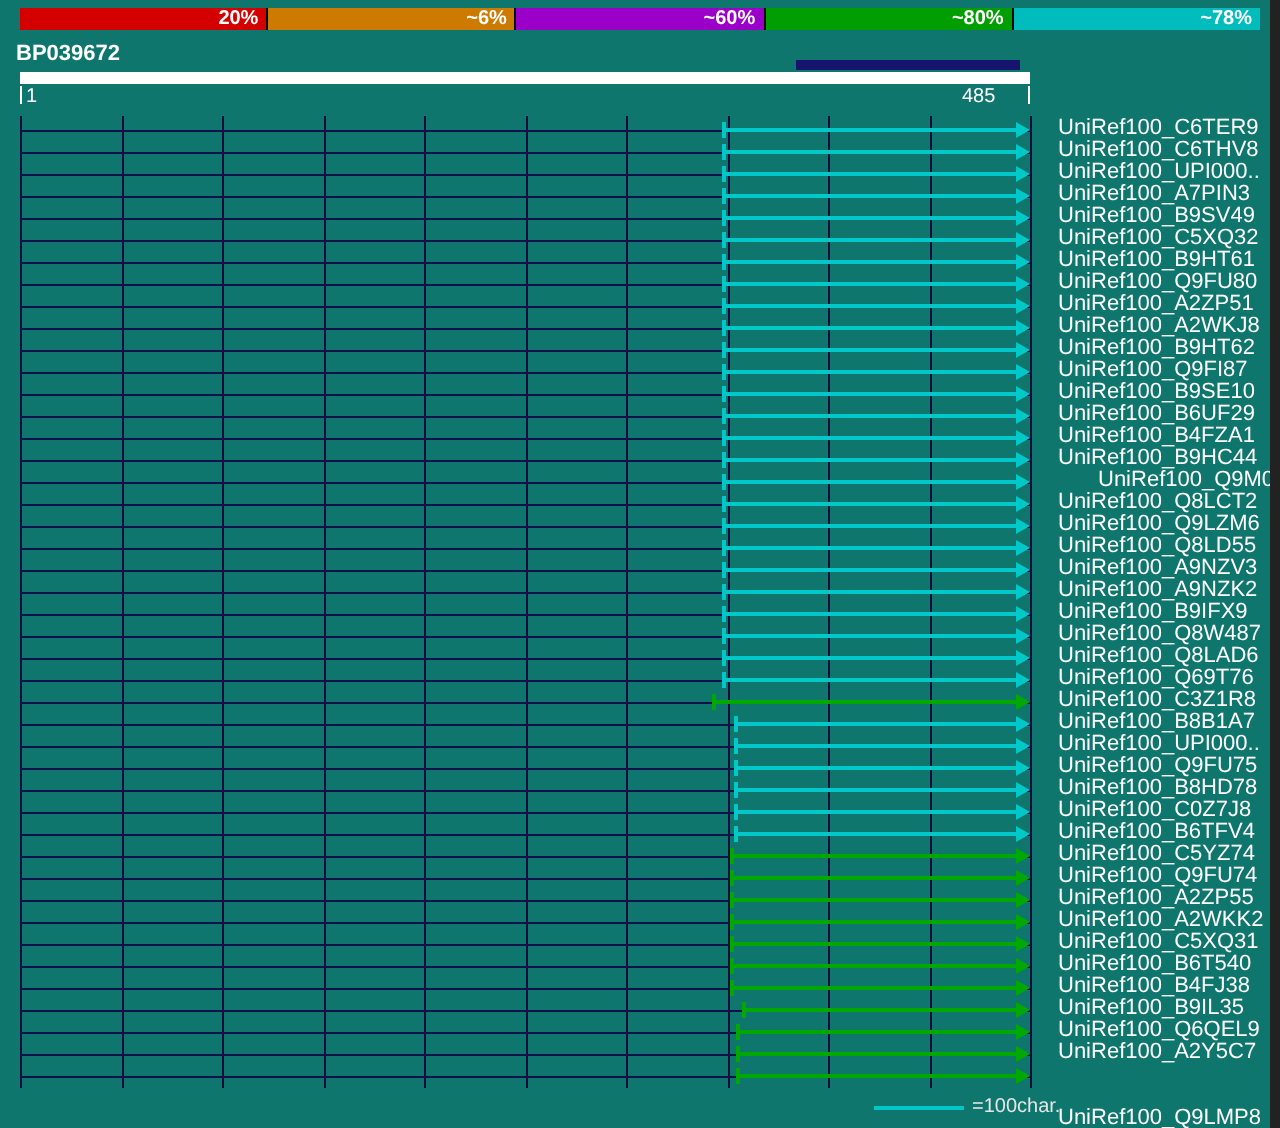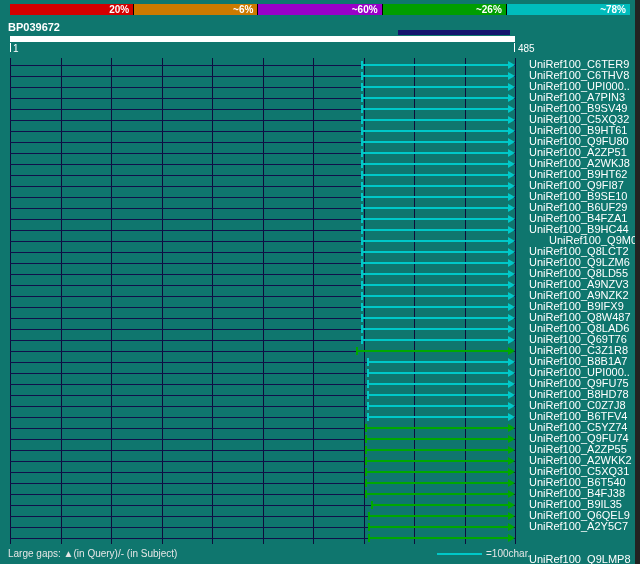--- a/index.html
+++ b/index.html
@@ -38,34 +38,34 @@
       <div class="scale-seg" style="background: rgb(212, 0, 0);">
         <span class="scale-label">20%</span>
       </div>
       <div class="scale-seg" style="background: rgb(204, 122, 0);">
         <span class="scale-label">~6%</span>
       </div>
       <div class="scale-seg" style="background: rgb(154, 0, 200);">
         <span class="scale-label">~60%</span>
       </div>
       <div class="scale-seg" style="background: rgb(0, 158, 0);">
-        <span class="scale-label">~26%</span>
+        <span class="scale-label">~80%</span>
       </div>
       <div class="scale-seg" style="background: rgb(0, 188, 188);">
         <span class="scale-label">~78%</span>
       </div>
     </div>
 
   <div class="query-name">BP039672</div>
   <div class="query-highlight" id="qhl" style="background: rgb(21, 21, 110);"></div>
   <div class="query-bar"></div>
 
   <div class="tick" style="left:10px; top:43px; height:9px;"></div>
   <div class="coord" style="left:13px;">1</div>
-  <div class="coord" style="left:481px;margin-left:37px;">485</div>
+  <div class="coord" style="left:481px;">485</div>
   <div class="tick" style="left:514px; top:43px; height:9px;"></div>
 
   <div class="plot" id="plot">
       <div class="grid-v" style="left: 10px; background: rgb(13, 13, 60);"></div>
       <div class="grid-v" style="left: 60.5px; background: rgb(13, 13, 60);"></div>
       <div class="grid-v" style="left: 111px; background: rgb(13, 13, 60);"></div>
       <div class="grid-v" style="left: 161.5px; background: rgb(13, 13, 60);"></div>
       <div class="grid-v" style="left: 212px; background: rgb(13, 13, 60);"></div>
       <div class="grid-v" style="left: 262.5px; background: rgb(13, 13, 60);"></div>
       <div class="grid-v" style="left: 313px; background: rgb(13, 13, 60);"></div>
@@ -288,16 +288,15 @@
       <div class="hit-tick" style="left: 368.2px; top: 465px; background: rgb(0, 168, 0);"></div>
       <div class="hit-arrow" style="left: 508px; top: 465px; border-left: 7px solid rgb(0, 168, 0);"></div>
       <div class="hit-label" style="top: 463px;">UniRef100_A2Y5C7</div>
       <div class="row-line" style="left: 10px; top: 480px; width: 505px; background: rgb(16, 16, 74);"></div>
       <div class="hit-bar" style="left: 368.2px; top: 479px; width: 139.8px; background: rgb(0, 168, 0);"></div>
       <div class="hit-tick" style="left: 368.2px; top: 476px; background: rgb(0, 168, 0);"></div>
       <div class="hit-arrow" style="left: 508px; top: 476px; border-left: 7px solid rgb(0, 168, 0);"></div>
       <div class="hit-label" style="top: 496px;">UniRef100_Q9LMP8</div>
     </div>
 
-  <div class="footer-note">Large gaps: ▲(in Query)/- (in Subject)</div>
   <div class="legend-line" id="legendline" style="background: rgb(0, 200, 200);"></div>
   <div class="legend-label">=100char.</div>
 </div>
 
 </body></html>

